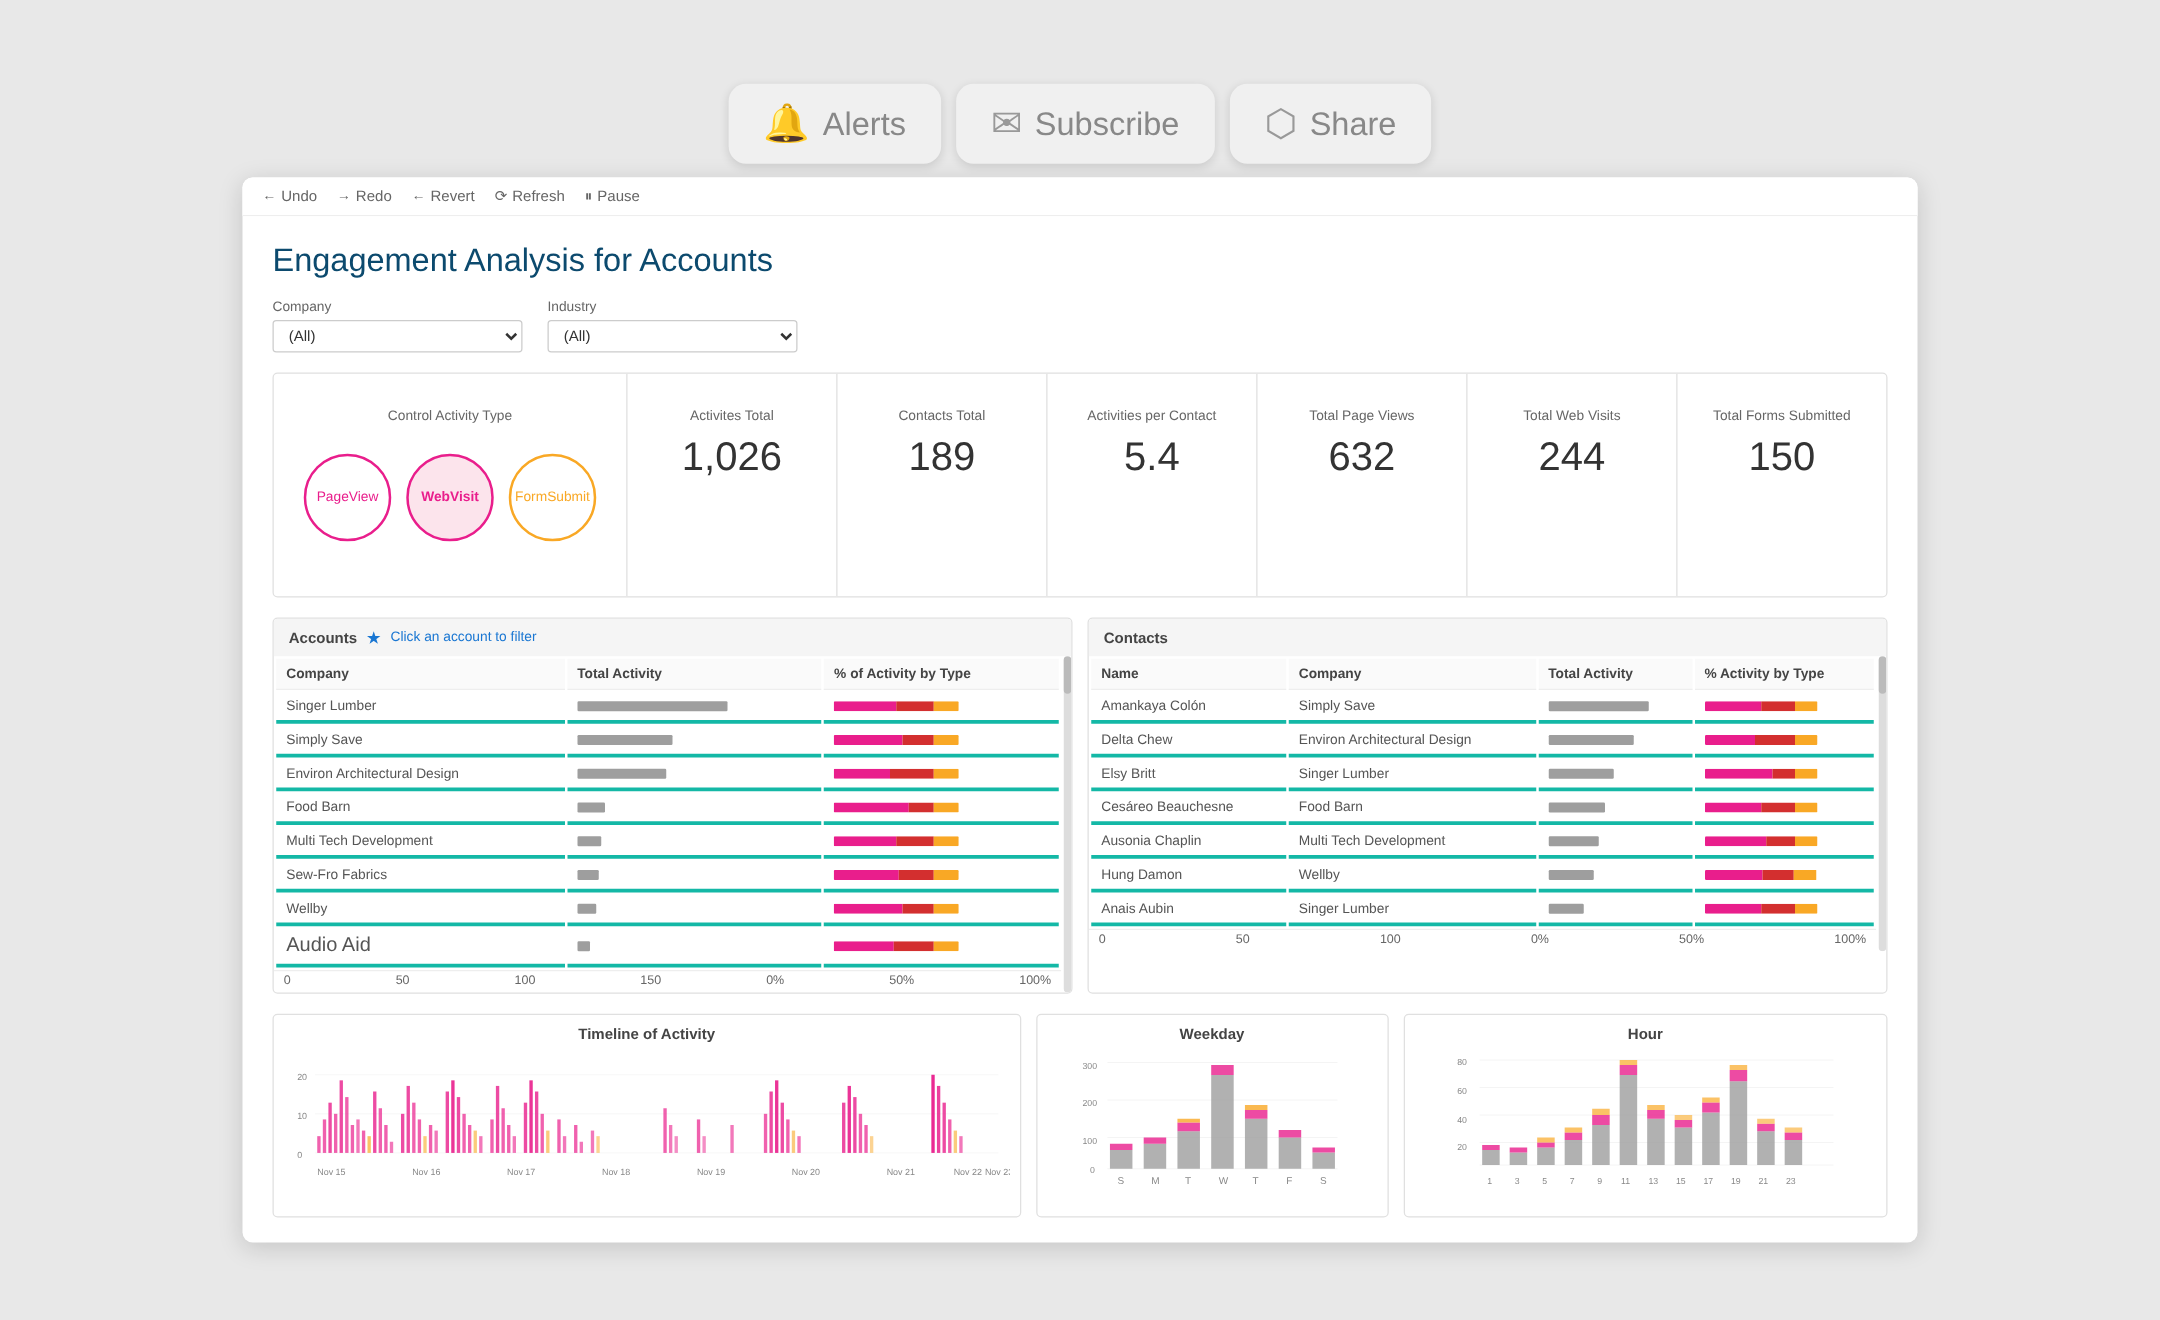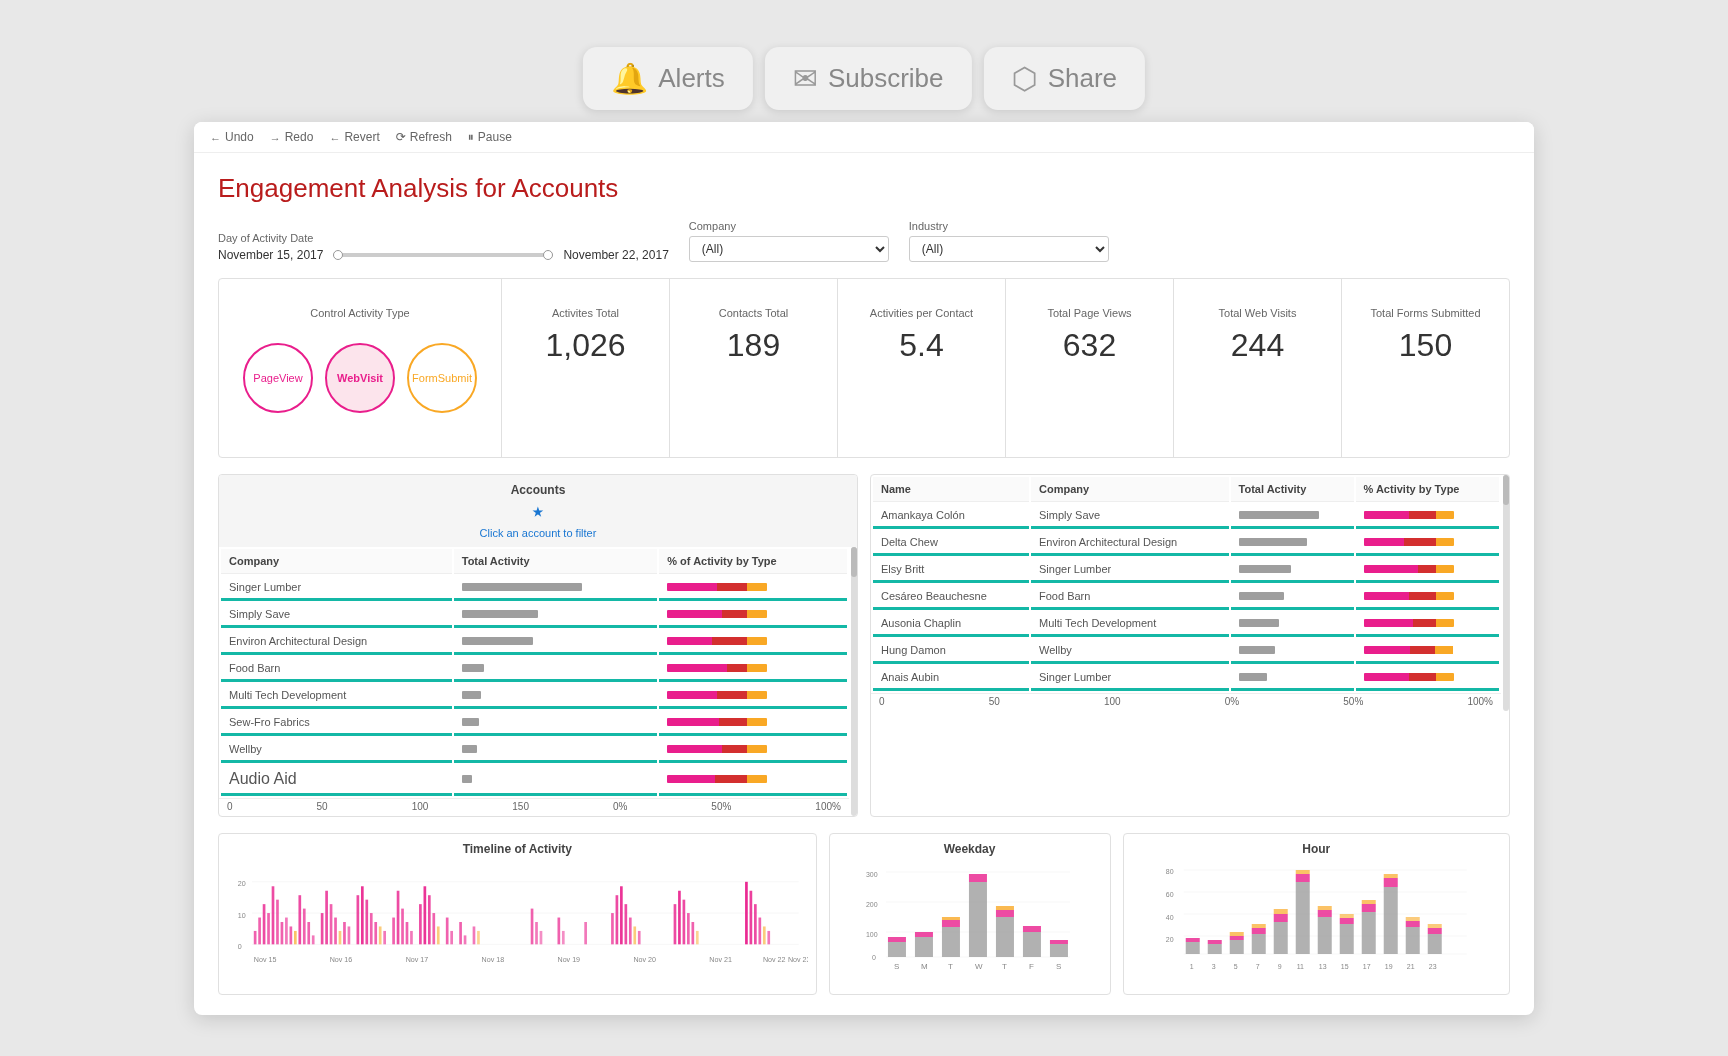--- a/index.html
+++ b/index.html
@@ -79,21 +79,21 @@
     }
 
     
     .main-content {
       padding: 20px 24px;
     }
 
     .page-title {
       font-size: 26px;
       font-weight: 400;
-      color: #b91c1c;
+      color: #0c4a6e;
       margin-bottom: 16px;
     }
 
     
     .filters-row {
       display: flex;
       gap: 20px;
       margin-bottom: 16px;
       align-items: flex-end;
     }
@@ -249,21 +249,20 @@
 
     .section-header {
       background: #f5f5f5;
       padding: 8px 12px;
       font-size: 12px;
       font-weight: 600;
       color: #444;
       display: flex;
       align-items: center;
       gap: 8px;
-      flex-direction: column;
     }
 
     .section-header .click-filter {
       color: #1976d2;
       font-size: 11px;
       font-weight: 400;
     }
 
     .section-header .star {
       color: #1976d2;
@@ -372,32 +371,20 @@
       <span>⏸</span>
       <span>Pause</span>
     </div>
   </div>
 
   <div class="main-content">
 
     <h1 class="page-title">Engagement Analysis for Accounts</h1>
 
     <div class="filters-row">
-      <div class="filter-group">
-        <span class="filter-label">Day of Activity Date</span>
-        <div class="filter-range">
-          <span>November 15, 2017</span>
-          <div class="slider-track">
-            <div class="slider-fill"></div>
-            <div class="slider-thumb left"></div>
-            <div class="slider-thumb right"></div>
-          </div>
-          <span>November 22, 2017</span>
-        </div>
-      </div>
 
       <div class="filter-group">
         <span class="filter-label">Company</span>
         <select class="filter-select">
           <option>(All)</option>
         </select>
       </div>
 
       <div class="filter-group">
         <span class="filter-label">Industry</span>
@@ -606,20 +593,23 @@
               <span>100%</span>
             </div>
           </div>
           <div class="scrollbar-indicator">
             <div class="scrollbar-thumb"></div>
           </div>
         </div>
       </div>
 
       <div class="table-section">
+        <div class="section-header">
+          <span>Contacts</span>
+        </div>
         <div style="display:flex; overflow:hidden;">
           <div style="flex:1; overflow:hidden;">
             <table class="data-table">
               <thead>
                 <tr>
                   <th>Name</th>
                   <th>Company</th>
                   <th>Total Activity</th>
                   <th>% Activity by Type</th>
                 </tr>

